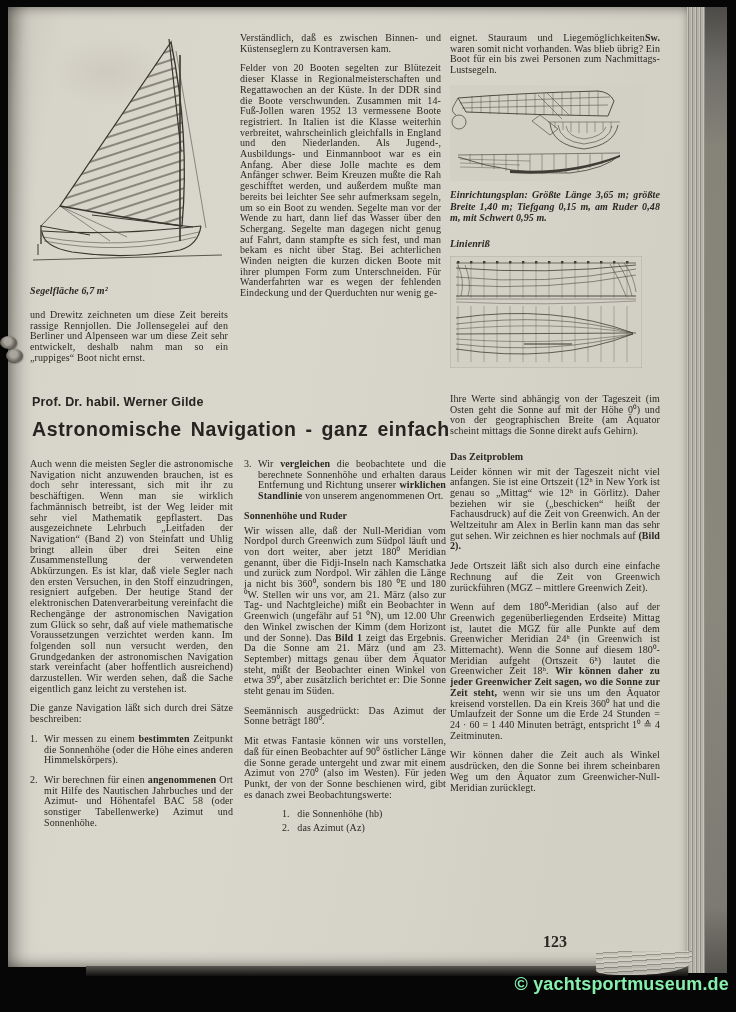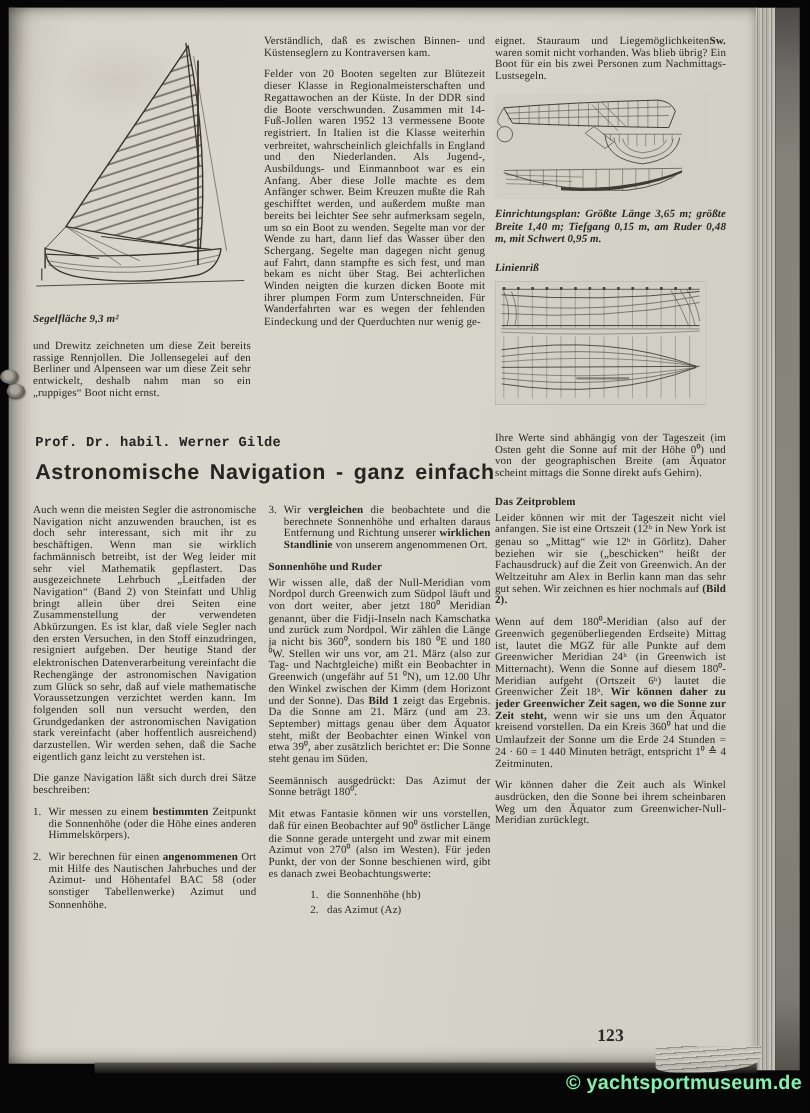--- a/index.html
+++ b/index.html
@@ -31,21 +31,21 @@
   .bodytext p{margin:0 0 9px 0;}
   .rb{font-weight:bold;}
   .subhead{font-weight:bold;margin:1px 0 4px 0;}
   .item{display:flex;margin:0 0 9px 0;}
   .item .num{flex:none;width:14px;}
   .item .itxt{flex:1;text-align:justify;}
   .obs{margin:1px 0 3px 38px;text-align:left;}
   .figcap{font-style:italic;font-weight:bold;font-size:10px;line-height:11.8px;color:#2b2823;
           text-align:left;letter-spacing:.1px;}
   .sig{float:right;font-weight:bold;}
-  .headline-author{font-family:Liberation Mono, monospace;font-weight:bold;font-size:12.5px;
+  .headline-author{font-family:Liberation Sans, sans-serif;font-weight:bold;font-size:12.5px;
                    color:#262420;letter-spacing:.2px;}
   .headline-title{font-family:"Liberation Sans",sans-serif;font-weight:bold;font-size:19.5px;
                   color:#262420;letter-spacing:.6px;word-spacing:3px;margin-top:9px;}
   .pagenum{position:absolute;left:442px;top:926px;width:210px;text-align:center;
            font-weight:bold;font-size:16px;color:#2b2823;}
   .watermark{position:absolute;right:7px;top:974px;font-family:"Liberation Sans",sans-serif;
              font-weight:bold;font-size:18px;color:#86efac;letter-spacing:.2px;}
   figure{margin:0;}
   svg{display:block;}
 </style>
@@ -81,21 +81,21 @@
 
           <path d="M11 202 Q85 207 171 197" fill="none" stroke="#38352d" stroke-width="1.1"></path>
           <path d="M12 203 Q14 218 42 223 Q96 231 150 221 Q168 216 171 197" fill="none" stroke="#38352d" stroke-width="1.2"></path>
           <path d="M13 208 Q92 222 169 203" fill="none" stroke="#38352d" stroke-width="0.5"></path>
           <path d="M14 212 Q92 227 166 208" fill="none" stroke="#38352d" stroke-width="0.5"></path>
           <line x1="11" y1="196" x2="11" y2="215" stroke="#38352d" stroke-width="1.3"></line>
           <line x1="8" y1="215" x2="8" y2="226" stroke="#38352d" stroke-width="1"></line>
           <line x1="3" y1="231" x2="192" y2="226" stroke="#38352d" stroke-width="0.8"></line>
         </svg>
       </figure>
-      <div class="figcap" style="margin-top:6px;">Segelfläche 9,3 m²</div>
+      <div class="figcap" style="margin-top:6px;">Segelfläche 6,7 m²</div>
       <p style="margin-top:13px;">und Drewitz zeichneten um diese Zeit bereits rassige Rennjollen. Die Jollensegelei auf den Berliner und Alpenseen war um diese Zeit sehr entwickelt, deshalb nahm man so ein „ruppiges“ Boot nicht ernst.</p>
     </div>
 
     <div class="bodytext" style="left:232px;top:26px;width:201px;">
       <p>Verständlich, daß es zwischen Binnen- und Küstenseglern zu Kontraversen kam.</p>
       <p>Felder von 20 Booten segelten zur Blütezeit dieser Klasse in Regionalmeisterschaften und Regattawochen an der Küste. In der DDR sind die Boote verschwunden. Zusammen mit 14-Fuß-Jollen waren 1952 13 vermessene Boote registriert. In Italien ist die Klasse weiterhin verbreitet, wahrscheinlich gleichfalls in England und den Niederlanden. Als Jugend-, Ausbildungs- und Einmannboot war es ein Anfang. Aber diese Jolle machte es dem Anfänger schwer. Beim Kreuzen mußte die Rah geschifftet werden, und außerdem mußte man bereits bei leichter See sehr aufmerksam segeln, um so ein Boot zu wenden. Segelte man vor der Wende zu hart, dann lief das Wasser über den Schergang. Segelte man dagegen nicht genug auf Fahrt, dann stampfte es sich fest, und man bekam es nicht über Stag. Bei achterlichen Winden neigten die kurzen dicken Boote mit ihrer plumpen Form zum Unterschneiden. Für Wanderfahrten war es wegen der fehlenden Eindeckung und der Querduchten nur wenig ge-</p>
     </div>
 
     <div class="bodytext" style="left:442px;top:26px;width:210px;height:938px;overflow:hidden;">
       <p><span class="sig">Sw.</span><span>eignet. Stauraum und Liegemöglichkeiten waren somit nicht vorhanden. Was blieb übrig? Ein Boot für ein bis zwei Personen zum Nachmittags-Lustsegeln.</span></p>
@@ -235,20 +235,21 @@
           <path d="M6 93 Q105 108 183 78" fill="none" stroke="#403d35" stroke-width="0.8"></path>
           <path d="M6 88 Q105 99 183 78" fill="none" stroke="#403d35" stroke-width="0.55"></path>
           <path d="M6 83 Q105 90 183 78" fill="none" stroke="#403d35" stroke-width="0.45"></path>
           <line x1="74" y1="88" x2="122" y2="88" stroke="#44413a" stroke-width="2" opacity="0.55"></line>
         </svg>
       </figure>
 
       <p style="margin-top:26px;">Ihre Werte sind abhängig von der Tageszeit (im Osten geht die Sonne auf mit der Höhe 0⁰) und von der geographischen Breite (am Äquator scheint mittags die Sonne direkt aufs Gehirn).</p>
       <div class="subhead" style="margin-top:15px;">Das Zeitproblem</div>
       <p><span>Leider können wir mit der Tageszeit nicht viel anfangen. Sie ist eine Ortszeit (12ʰ in New York ist genau so „Mittag“ wie 12ʰ in Görlitz). Daher beziehen wir sie („beschicken“ heißt der Fachausdruck) auf die Zeit von Greenwich. An der Weltzeituhr am Alex in Berlin kann man das sehr gut sehen. Wir zeichnen es hier nochmals auf </span><span class="rb">(Bild 2).</span></p>
+      <p>Jede Ortszeit läßt sich also durch eine einfache Rechnung auf die Zeit von Greenwich zurückführen (MGZ – mittlere Greenwich Zeit).</p>
       <p><span>Wenn auf dem 180⁰-Meridian (also auf der Greenwich gegenüberliegenden Erdseite) Mittag ist, lautet die MGZ für alle Punkte auf dem Greenwicher Meridian 24ʰ (in Greenwich ist Mitternacht). Wenn die Sonne auf diesem 180⁰-Meridian aufgeht (Ortszeit 6ʰ) lautet die Greenwicher Zeit 18ʰ. </span><span class="rb">Wir können daher zu jeder Greenwicher Zeit sagen, wo die Sonne zur Zeit steht,</span><span> wenn wir sie uns um den Äquator kreisend vorstellen. Da ein Kreis 360⁰ hat und die Umlaufzeit der Sonne um die Erde 24 Stunden = 24 · 60 = 1 440 Minuten beträgt, entspricht 1⁰ ≙ 4 Zeitminuten.</span></p>
       <p>Wir können daher die Zeit auch als Winkel ausdrücken, den die Sonne bei ihrem scheinbaren Weg um den Äquator zum Greenwicher-Null-Meridian zurücklegt.</p>
     </div>
 
     <div style="position:absolute;left:24px;top:388px;width:418px;">
       <div class="headline-author">Prof. Dr. habil. Werner Gilde</div>
       <div class="headline-title">Astronomische Navigation - ganz einfach</div>
     </div>
 
     <div class="bodytext" style="left:22px;top:452px;width:203px;height:506px;overflow:hidden;">

